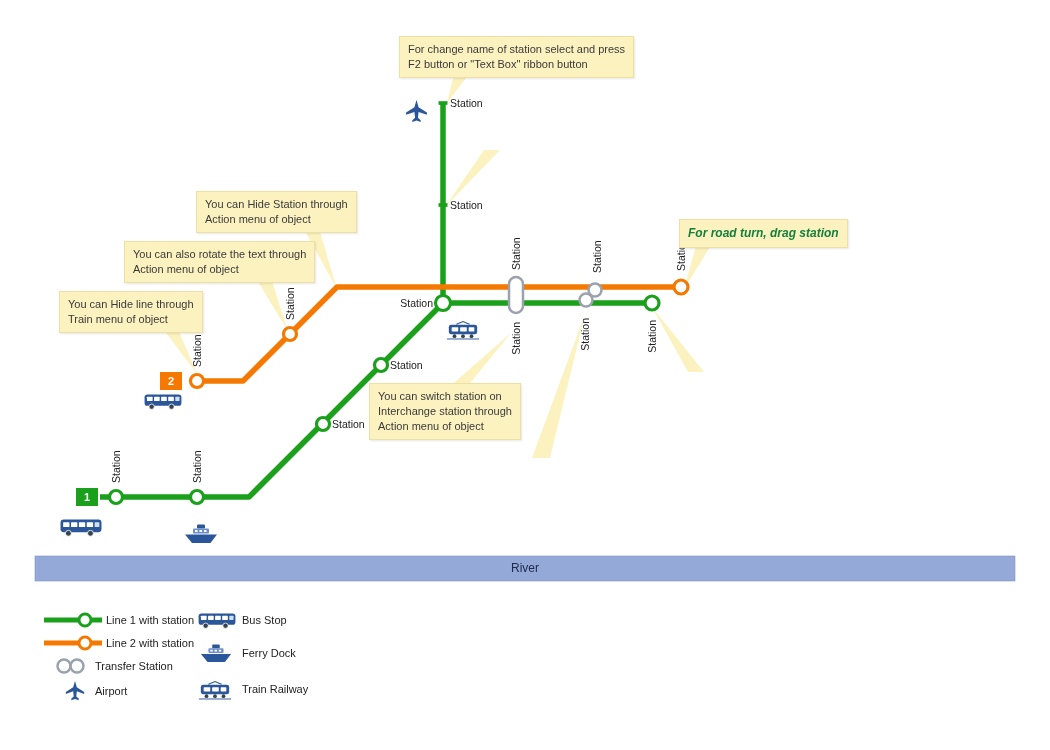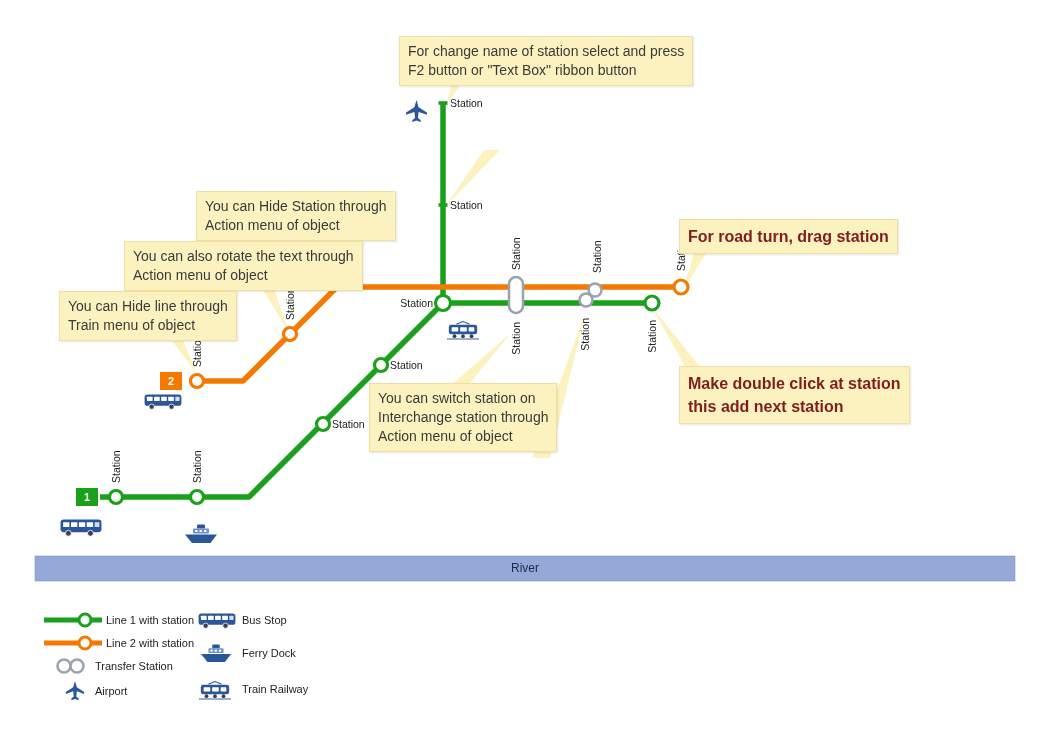--- a/index.html
+++ b/index.html
@@ -5,23 +5,23 @@
   html,body{margin:0;padding:0;background:#fff;}
   .stage{position:relative;width:1050px;height:750px;background:#fff;overflow:hidden;
          font-family:"Liberation Sans",sans-serif;}
   .stage svg{position:absolute;left:0;top:0;}
   svg text{font-family:"Liberation Sans",sans-serif;font-size:10.5px;fill:#222;}
   svg text.end{text-anchor:end;}
   svg text.badge{font-size:11px;font-weight:bold;fill:#fff;text-anchor:middle;}
   svg text.river{font-size:12px;fill:#1c2b4a;text-anchor:middle;}
   svg text.legend{font-size:11px;fill:#222;}
   .callout{position:absolute;background:#fcf2c0;border:1px solid #ece0a4;
-           padding:5px 8px;font-size:14px;line-height:1.35;color:#3a3a3a;
+           padding:5px 8px;font-size:11px;line-height:1.35;color:#3a3a3a;
            white-space:pre-line;box-shadow:1px 1px 2px rgba(0,0,0,0.10);}
-  .callout.bold{font-weight:bold;font-size:16px;color:#7f1d1d;line-height:1.45;}
+  .callout.bold{font-weight:bold;font-size:12px;color:#15803d;line-height:1.45;font-style:italic;}
 </style>
 </head>
 <body>
 
 <div class="stage">
 
 <svg width="1050" height="750" viewBox="0 0 1050 750">
   <defs>
     <symbol id="sym-bus" viewBox="0 0 40 18">
       <rect x="0.5" y="1.5" width="39" height="12" rx="3" fill="#2b579a"></rect>
@@ -157,16 +157,14 @@
 <div class="callout" style="left:196px;top:191px">You can Hide Station through
 Action menu of object</div>
 <div class="callout" style="left:124px;top:241px">You can also rotate the text through
 Action menu of object</div>
 <div class="callout" style="left:59px;top:291px">You can Hide line through
 Train menu of object</div>
 <div class="callout" style="left:369px;top:383px">You can switch station on
 Interchange station through
 Action menu of object</div>
 <div class="callout bold" style="left:679px;top:219px">For road turn, drag station</div>
-<div class="callout bold" style="left:679px;top:366px">Make double click at station
-this add next station</div>
 
 </div>
 
 </body></html>

